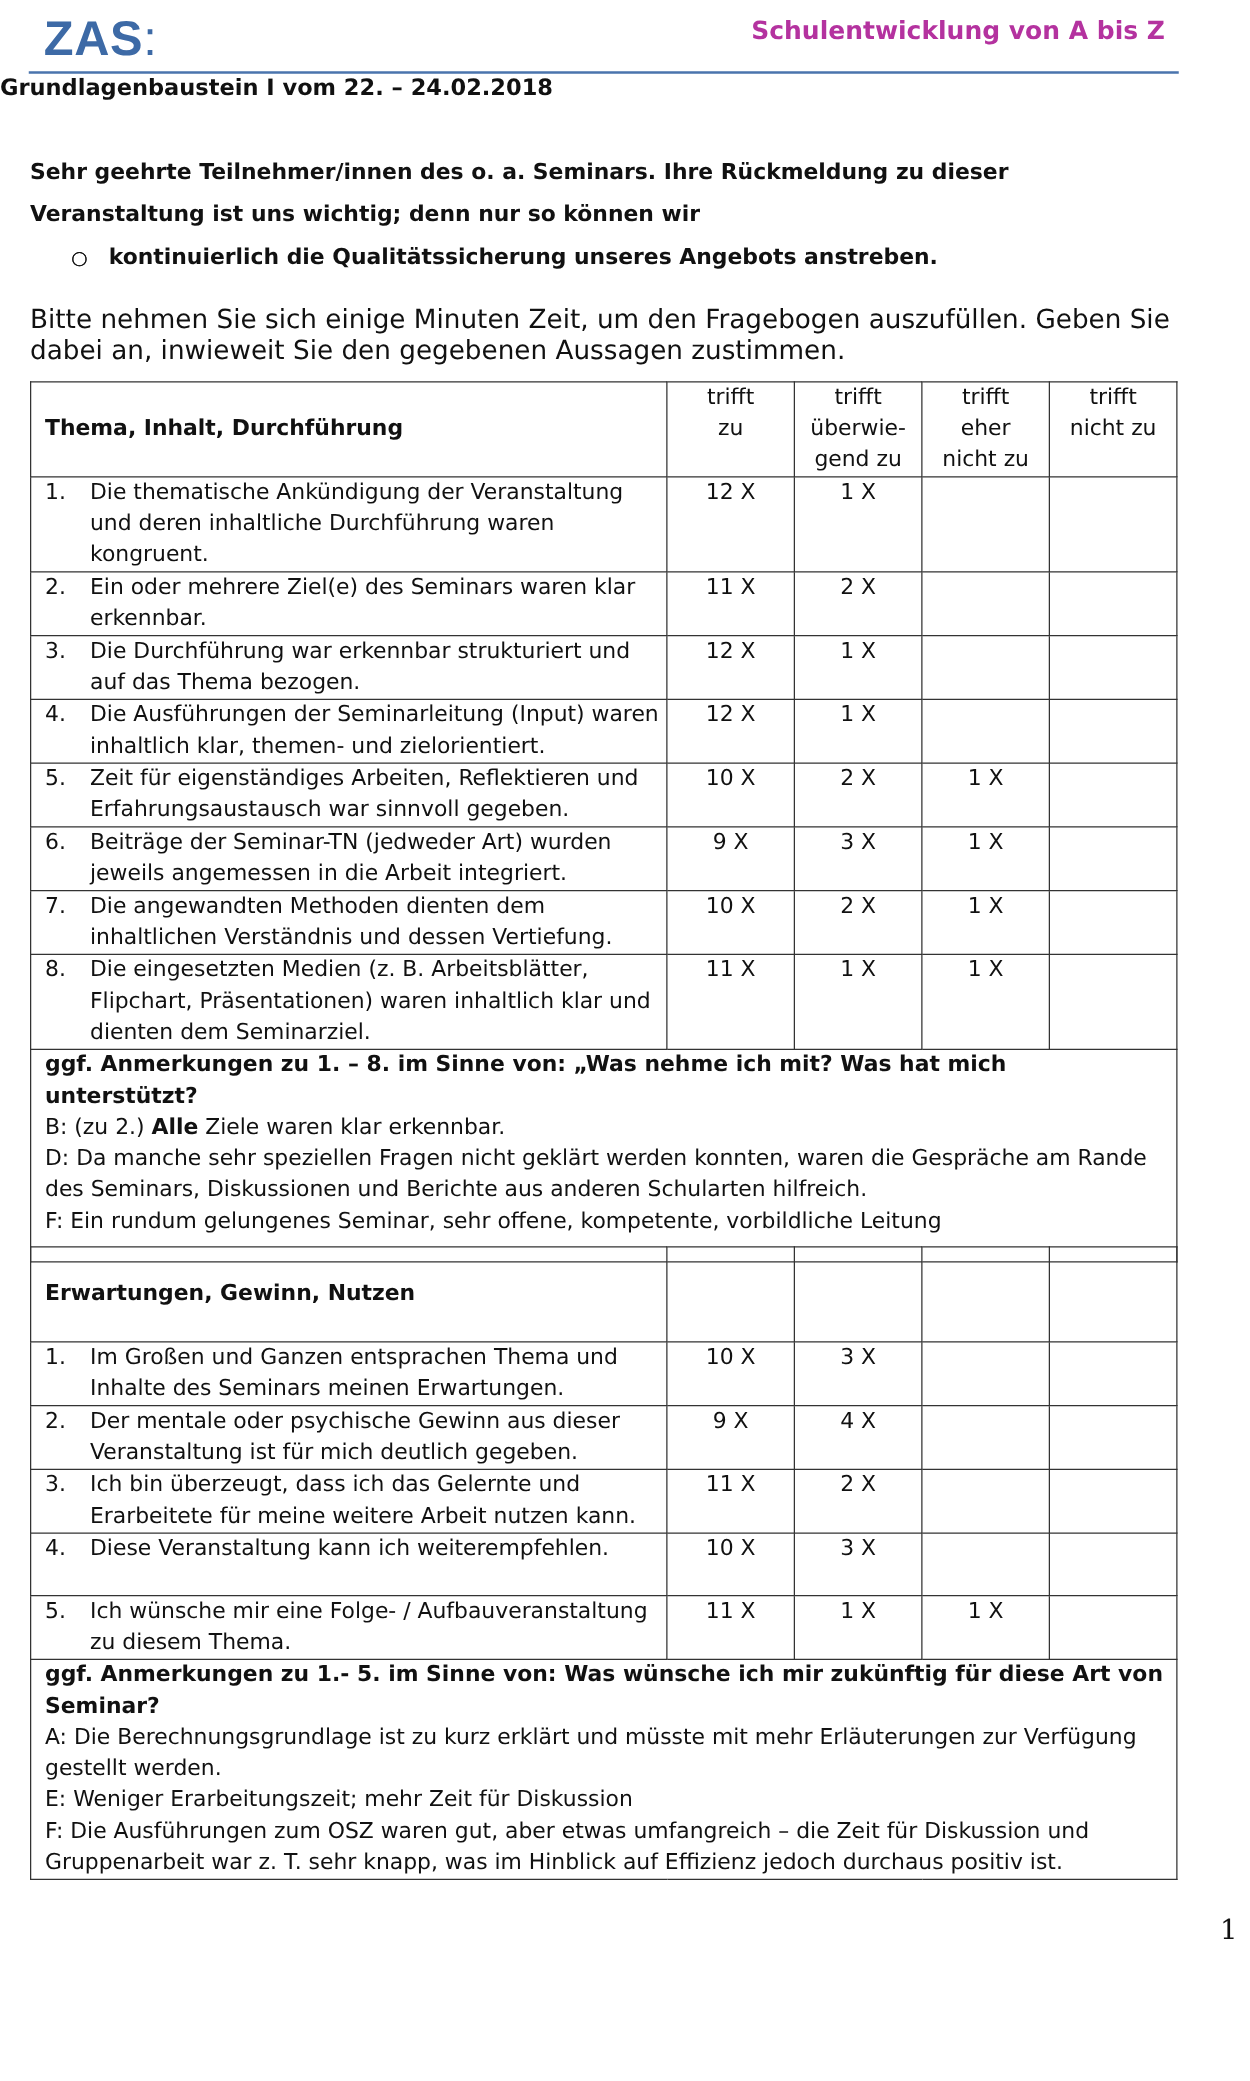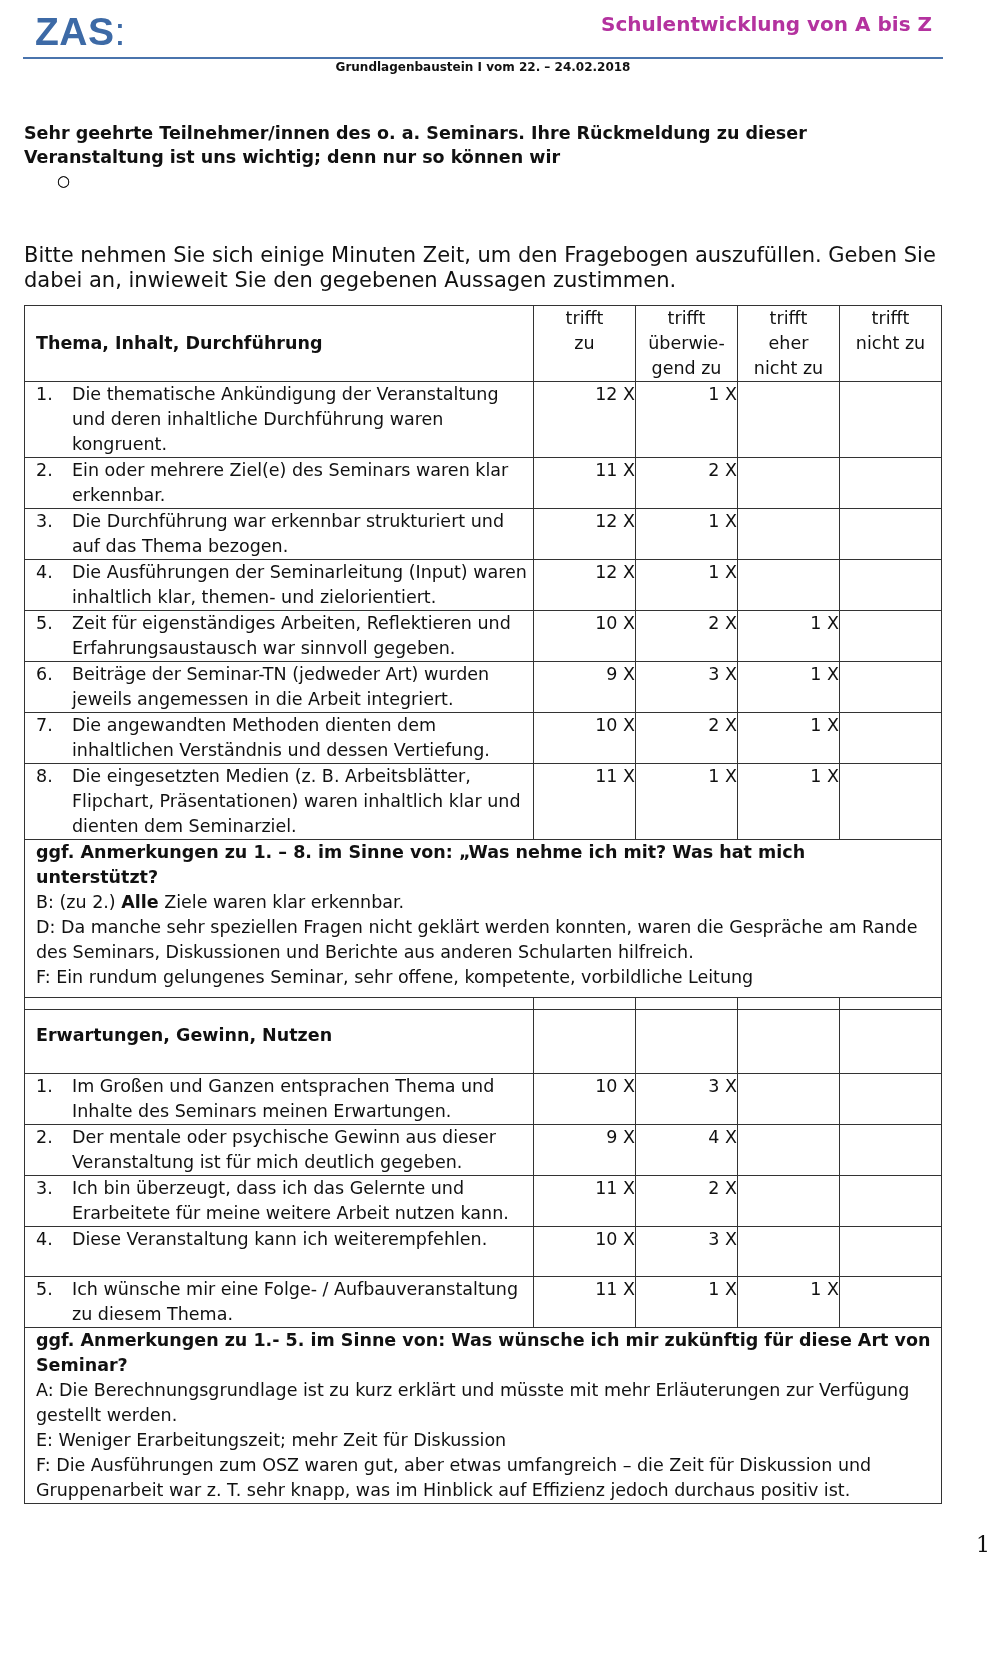--- a/index.html
+++ b/index.html
@@ -5,54 +5,54 @@
   html, body { margin:0; padding:0; background:#ffffff; }
   body { width:1000px; height:1665px; position:relative; overflow:hidden;
          font-family:"DejaVu Sans", sans-serif; color:#111; }
   .abs { position:absolute; }
   #logo { left:35px; top:10px; font-family:"Liberation Sans", sans-serif; font-weight:bold;
           font-size:39px; color:#3d6aa6; letter-spacing:0.5px; }
   #logo .colon { font-weight:normal; }
   #series-title { right:68px; top:12px; font-family:"DejaVu Sans", sans-serif; font-weight:bold;
           font-size:20px; color:#b4329f;margin-left:37px; }
   #header-rule { left:23px; top:57px; width:920px; height:2px; background:#4a74ad; }
-  #subtitle { left:0; width:966px; top:60px; text-align:center; font-weight:bold; font-size:12px; }
-  #intro { left:24px; top:121px; width:920px; font-weight:bold; font-size:17.5px; line-height:24px; }
+  #subtitle { left:0; width:966px; top:60px; font-weight:bold; font-size:18px; }
+  #intro { left:24px; top:121px; width:920px; font-weight:bold; font-size:17.5px; line-height:34px; }
   #intro ul { list-style:none; margin:0; padding:0; }
   #intro li { position:relative; padding-left:63px; }
   #intro li .bullet { position:absolute; left:33px; top:0; font-weight:normal; font-size:15px; }
   #instructions { left:24px; top:243px; width:930px; font-size:21px; line-height:25px; }
 
   table.survey { position:absolute; left:24px; border-collapse:collapse; width:918px;
                  font-size:17.5px; line-height:25px; table-layout:fixed; }
   table.survey td { border:1.5px solid #333; vertical-align:top; padding:0; }
   col.c-item { width:509px; }
   col.c-r { width:102px; }
   .sec-title { font-weight:bold; padding-left:11px !important; vertical-align:middle !important; }
   .hdr { text-align:center; padding-top:0 !important; }
   .item { padding-left:11px !important; position:relative; }
   .item .num { position:absolute; left:11px; top:0; }
   .item .txt { display:block; padding-left:36px; padding-right:6px; }
-  .cnt { text-align:right; }
+  .cnt { text-align:center; }
   .comments { padding:0 10px 0 11px !important; }
   .comments .q { font-weight:bold; }
 </style>
 </head>
 <body>
 
 <div class="abs" id="logo"><span>ZAS</span><span class="colon">:</span></div>
 <div class="abs" id="series-title">Schulentwicklung von A bis Z</div>
 <div class="abs" id="header-rule"></div>
 <div class="abs" id="subtitle">Grundlagenbaustein I vom 22. – 24.02.2018</div>
 
 <div class="abs" id="intro">
   <div>Sehr geehrte Teilnehmer/innen des o. a. Seminars. Ihre Rückmeldung zu dieser Veranstaltung ist uns wichtig; denn nur so können wir</div>
   <ul>
     <li><span class="bullet">○</span></li>
-    <li><span class="bullet">○</span></li>
+    <li><span class="bullet">○</span><span>kontinuierlich die Qualitätssicherung unseres Angebots anstreben.</span></li>
   </ul>
 </div>
 
 <div class="abs" id="instructions">Bitte nehmen Sie sich einige Minuten Zeit, um den Fragebogen auszufüllen. Geben Sie dabei an, inwieweit Sie den gegebenen Aussagen zustimmen.</div>
 
 <table class="survey" id="t1" style="top:305px;">
   <colgroup>
       <col class="c-item">
       <col class="c-r">
       <col class="c-r">

